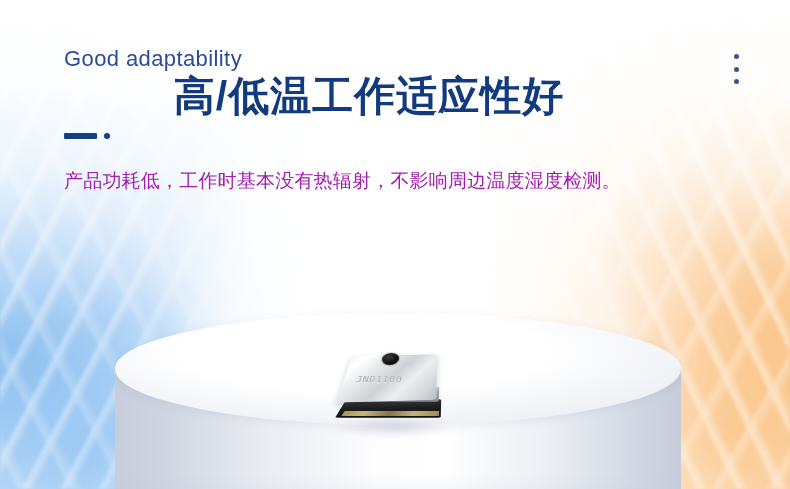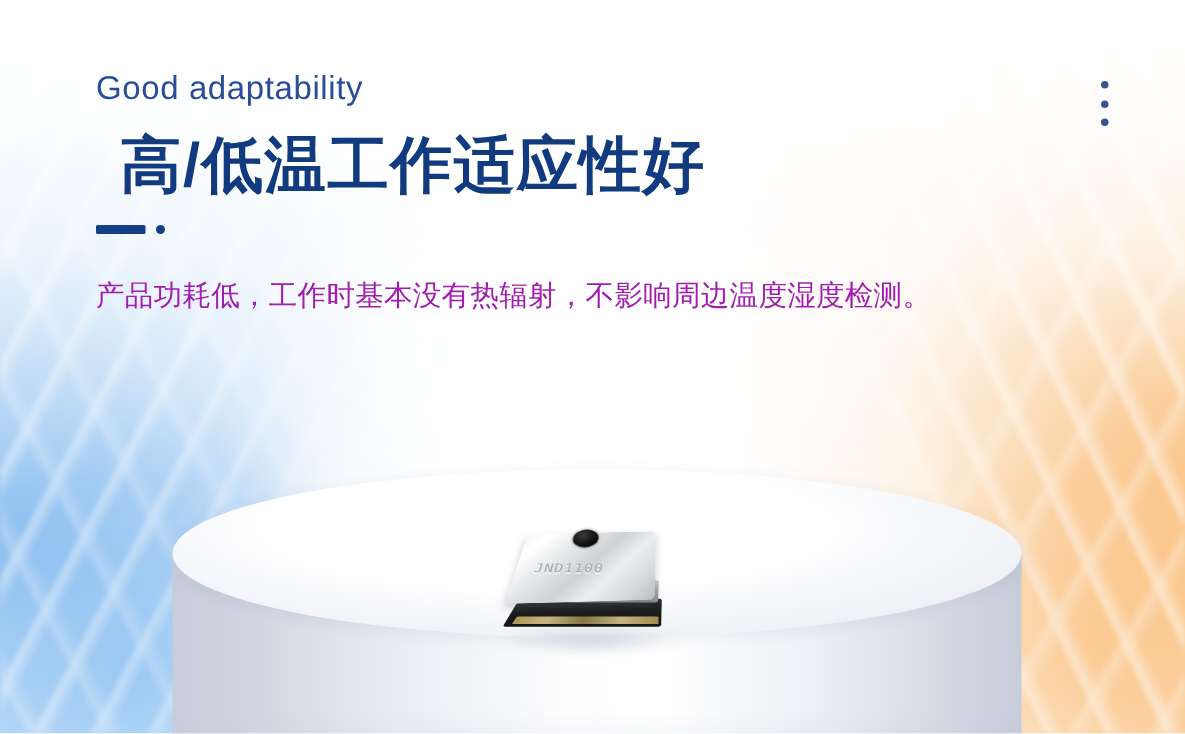--- a/index.html
+++ b/index.html
@@ -248,22 +248,23 @@
     letter-spacing: 0.4px;
     line-height: 1.2;
     margin: 0 0 2px 0;
   }
   .headline {
     font-size: 41px;
     font-weight: 700;
     color: #123a7e;
     letter-spacing: 1px;
     line-height: 1.12;
-    margin: 16px;
+    margin: 0;
     white-space: nowrap;
+    text-align: center;
   }
   .rule {
     margin-top: 13px;
     display: flex;
     align-items: center;
     gap: 7px;
   }
   .rule-bar {
     width: 33px;
     height: 6px;

